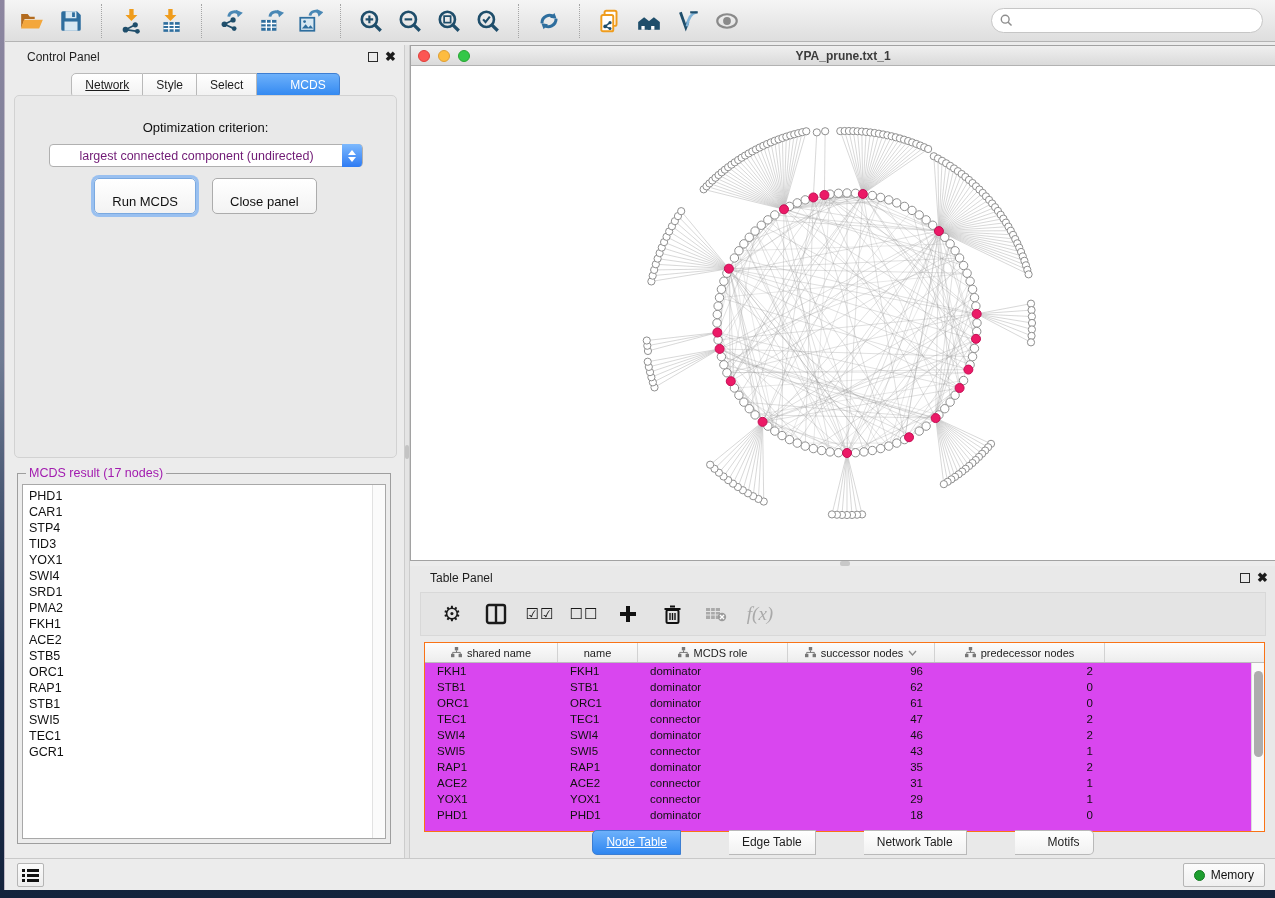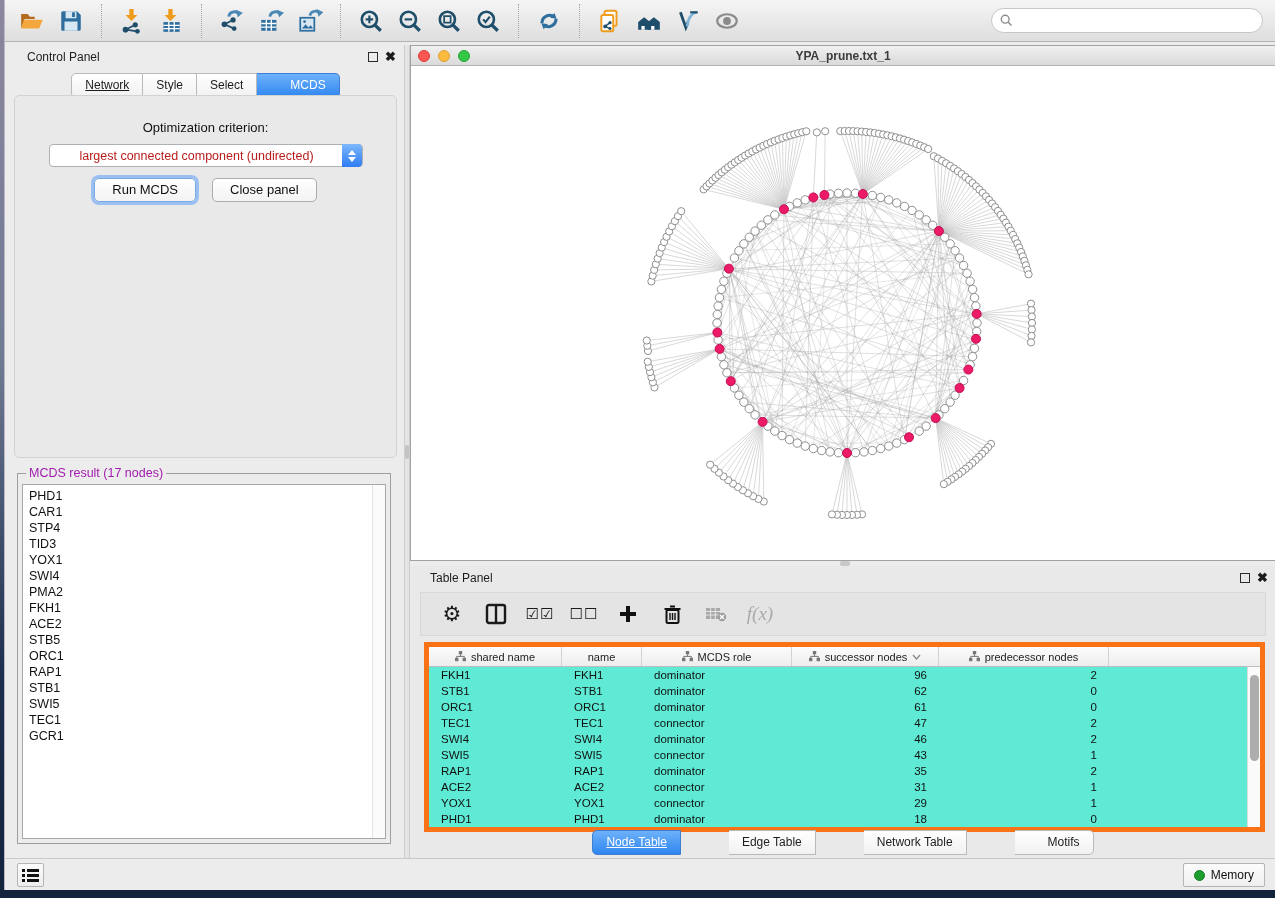--- a/index.html
+++ b/index.html
@@ -35,28 +35,28 @@
              background:linear-gradient(#ffffff,#f1f1f1); border:1px solid #b9b9b9; border-left:none; cursor:default; }
   .seg-tab:first-child { border-left:1px solid #b9b9b9; border-radius:5px 0 0 5px;text-decoration:underline; }
   .seg-tab:last-child { border-radius:0 5px 5px 0;padding-left:33px; }
   .seg-tab.active { background:linear-gradient(#6db1fb,#2f86f0); color:#fff; border-color:#3d7ed2; }
 
   .cp-pane { position:absolute; left:7px; right:7px; top:50px; height:363px;
              background:#e9e9e9; border:1px solid #d2d2d2; border-radius:5px; }
   .opt-label { text-align:center; margin-top:24px; font-size:13px; color:#111; }
   .dropdown { position:relative; margin:9px auto 0; width:314px; height:23px; background:#fff;
               border:1px solid #b0b0b0; border-radius:4px; display:flex; align-items:center; cursor:default; }
-  .dropdown-text { flex:1; text-align:center; font-size:12.5px; color:#b91c1c; padding-right:18px; }
+  .dropdown-text { flex:1; text-align:center; font-size:12.5px; color:#701a75; padding-right:18px; }
   .dd-stepper { position:absolute; right:0; top:-1px; width:20px; height:23px; border-radius:0 4px 4px 0;
                 background:linear-gradient(#7db9fd,#2e7bf3); display:flex; flex-direction:column;
                 align-items:center; justify-content:center; gap:2px; }
   .tri-up { width:0; height:0; border-left:4px solid transparent; border-right:4px solid transparent; border-bottom:5px solid #fff; }
   .tri-dn { width:0; height:0; border-left:4px solid transparent; border-right:4px solid transparent; border-top:5px solid #fff; }
   .btn-row { display:flex; justify-content:center; gap:16px; margin-top:11px; }
-  .mac-btn { font-size:13px; color:#111; padding:3px 17px 4px; background:linear-gradient(#ffffff,#f3f3f3);
+  .mac-btn { font-size:13px; color:#111; padding:15px 17px 4px; background:linear-gradient(#ffffff,#f3f3f3);
              border:1px solid #acacac; border-radius:5px; cursor:default; font-family:"Liberation Sans",sans-serif; }
   .mac-btn.focused { box-shadow:0 0 0 3px rgba(110,170,245,.65); border-color:#7aa9e0; }
 
   .mcds-fieldset { position:absolute; left:10px; right:13px; top:421px; bottom:14px;
                    border:1px solid #9e9e9e; padding:4px; }
   .mcds-fieldset legend { font-size:12.5px; color:#a21caf; margin-left:4px; padding:0 3px; }
   .mcds-list { position:relative; width:100%; height:100%; background:#fff; border:1px solid #a8a8a8; overflow:hidden; }
   .mcds-item { font-size:12.5px; color:#111; line-height:16px; padding-left:6px; }
   .mcds-scroll { position:absolute; right:0; top:0; bottom:0; width:13px; background:#fbfbfb; border-left:1px solid #e2e2e2; }
   .mcds-list-inner { padding-top:3px; }
@@ -85,22 +85,22 @@
   .table-panel { position:absolute; left:0; top:521px; width:866px; height:292px; background:#e9e9e9; }
   .tp-toolbar { position:absolute; left:10px; top:26px; right:10px; height:44px; background:#e4e4e4;
                 border:1px solid #d8d8d8; display:flex; align-items:center; padding-left:14px; gap:10px; }
   .tp-ic { width:34px; height:30px; display:flex; align-items:center; justify-content:center;
            font-size:19px; color:#1a1a1a; cursor:default; }
   .tp-ic.disabled { color:#a9a9a9; cursor:default; }
   .tp-ic svg { display:block; }
   .fx { font-family:"Liberation Serif", serif; font-style:italic; font-size:19px; color:#a9a9a9; }
   .checks { font-size:15px; letter-spacing:1px; }
 
-  .tp-table { position:absolute; left:14px; right:11px; top:76px; bottom:26px; background:#5eead4;
-              border:5px solid #f97316; overflow:hidden; }
+  .tp-table { position:absolute; left:14px; right:11px; top:76px; bottom:26px; background:#d946ef;
+              border:1px solid #f97316; overflow:hidden; }
   .thead { display:flex; height:20px; background:linear-gradient(#fcfcfc,#ededed); border-bottom:1px solid #bdbdbd; }
   .th { display:flex; align-items:center; gap:5px; font-size:11px; color:#222; justify-content:center;
         border-right:1px solid #d2d2d2; cursor:default; }
   .trow { display:flex; height:16px; align-items:center; }
   .td { font-size:11.5px; color:#111; padding:0 12px; white-space:nowrap; overflow:hidden; }
   .td.num { text-align:right; }
   .tbl-scroll { position:absolute; right:0; top:20px; bottom:0; width:13px; background:#fafafa; border-left:1px solid #dcdcdc; }
   .tbl-thumb { position:absolute; left:2px; top:8px; width:9px; height:86px; background:#adadad; border-radius:5px; }
 
   .tp-tabs { position:absolute; left:0; right:0; bottom:3px; display:flex; justify-content:center; }
@@ -288,20 +288,21 @@
     <fieldset class="mcds-fieldset">
       <legend>MCDS result (17 nodes)</legend>
       <div class="mcds-list">
         <div class="mcds-list-inner" id="mcds-items">
             <div class="mcds-item">PHD1</div>
             <div class="mcds-item">CAR1</div>
             <div class="mcds-item">STP4</div>
             <div class="mcds-item">TID3</div>
             <div class="mcds-item">YOX1</div>
             <div class="mcds-item">SWI4</div>
+            <div class="mcds-item">SRD1</div>
             <div class="mcds-item">PMA2</div>
             <div class="mcds-item">FKH1</div>
             <div class="mcds-item">ACE2</div>
             <div class="mcds-item">STB5</div>
             <div class="mcds-item">ORC1</div>
             <div class="mcds-item">RAP1</div>
             <div class="mcds-item">STB1</div>
             <div class="mcds-item">SWI5</div>
             <div class="mcds-item">TEC1</div>
             <div class="mcds-item">GCR1</div>

